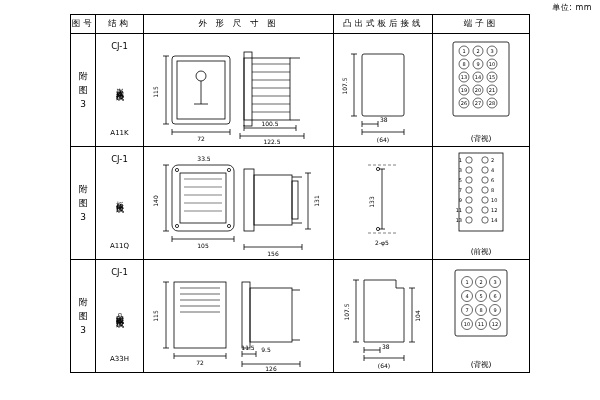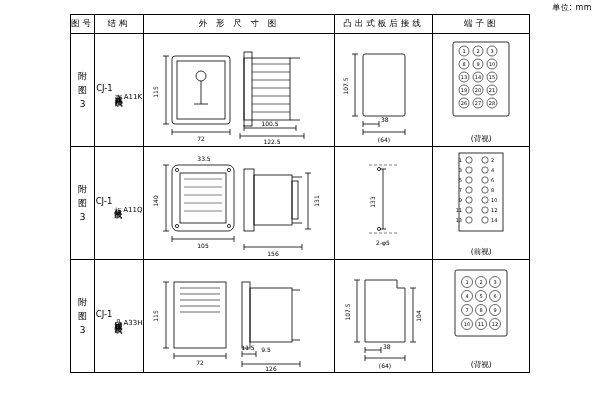--- a/index.html
+++ b/index.html
@@ -9,21 +9,21 @@
   table.main{position:absolute;left:70px;top:14px;border-collapse:collapse;width:460px;}
   table.main th,table.main td{border:1px solid #000;font-size:8.5px;text-align:center;vertical-align:middle;padding:0;}
   table.main th{height:18px;font-weight:normal;letter-spacing:3px;}
   .col-no{width:26px;}
   .col-struct{width:50px;}
   .col-dim{width:190px;}
   .col-hole{width:98px;}
   .col-term{width:96px;}
   .rowbody{height:112px;}
   .cellno{font-size:9px;line-height:14px;}
-  .struct{font-size:8px;line-height:9.5px;display:flex;flex-direction:row;align-items:center;justify-content:center;height:100%;}
+  .struct{font-size:8px;line-height:9.5px;display:flex;flex-direction:column;align-items:center;justify-content:center;height:100%;}
   .struct .code{font-size:8.5px;margin-bottom:3px;}
   .struct .vert{writing-mode:vertical-rl;text-orientation:upright;letter-spacing:1px;font-size:8px;line-height:11px;height:60px;}
   .struct .sub{font-size:7px;margin-top:15px;}
   .drawcell{position:relative;height:112px;text-decoration:underline;}
   svg{display:block;}
   .noteb{position:absolute;bottom:2px;width:100%;text-align:center;font-size:7.5px;}
 </style>
 </head>
 <body>
 

